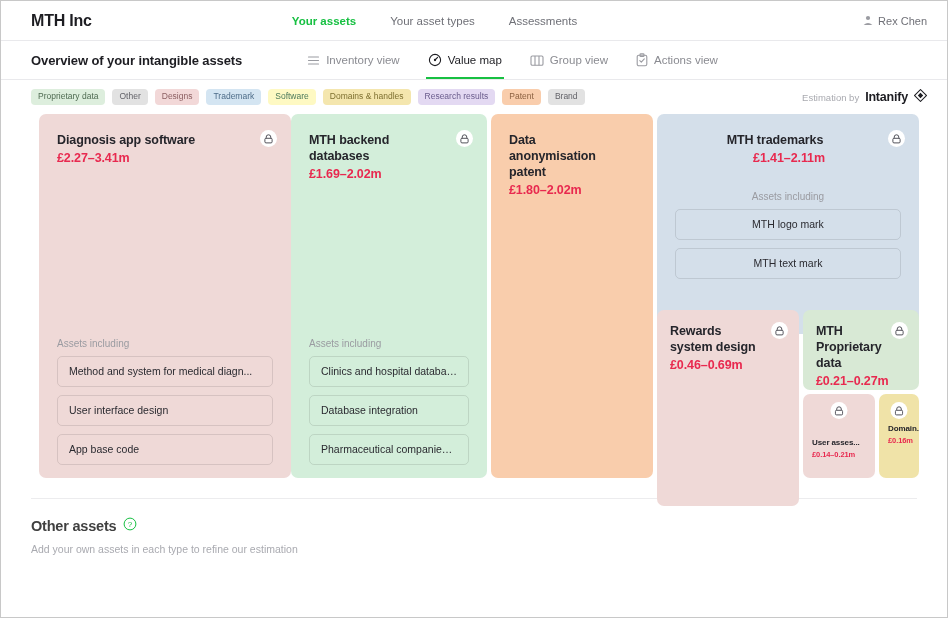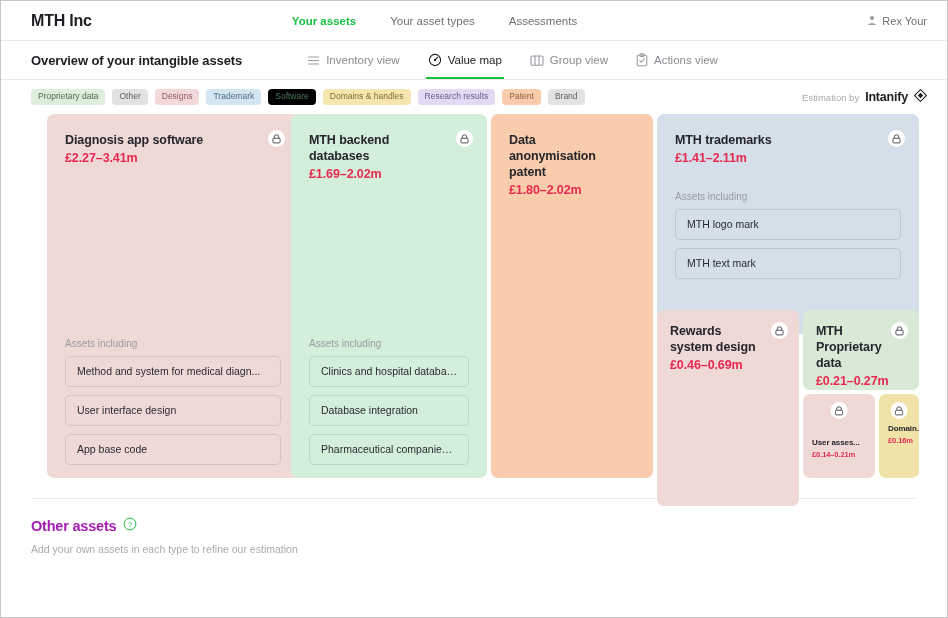--- a/index.html
+++ b/index.html
@@ -137,21 +137,21 @@
   .asset-item:last-child { margin-bottom: 0; }
 
   
   .footer {
     flex: 1 1 auto;
     border-top: 1px solid #ececee;
     margin: 12px 30px 0;
     padding-top: 18px;
   }
   .footer-title-row { display: flex; align-items: center; gap: 7px; }
-  .footer-title { font-size: 14.5px; font-weight: bold; color: #a21caf; letter-spacing: -0.2px; }
+  .footer-title { font-size: 14.5px; font-weight: bold; color: #404040; letter-spacing: -0.2px; }
   .footer-sub { font-size: 10.5px; color: #a9aab0; margin-top: 8px; }
 </style>
 </head>
 <body>
 
 <div class="app">
 
   <div class="topbar">
     <div class="brand">MTH Inc</div>
     <nav class="topnav">
@@ -159,21 +159,21 @@
       <a href="#">Your asset types</a>
       <a href="#">Assessments</a>
     </nav>
     <div class="user">
       <span>
         <svg width="10" height="11" viewBox="0 0 10 11">
           <circle cx="5" cy="3" r="2.1" fill="#9a9ba1"></circle>
           <path d="M0.6 10 Q5 5.8 9.4 10 Z" fill="#9a9ba1"></path>
         </svg>
       </span>
-      <span>Rex Your</span>
+      <span>Rex Chen</span>
     </div>
   </div>
 
   <div class="subbar">
     <div class="page-title">Overview of your intangible assets</div>
     <div class="viewtabs">
 
       <div class="viewtab">
         <span>
           <svg width="13" height="13" viewBox="0 0 13 13">
@@ -221,42 +221,42 @@
       </div>
 
     </div>
   </div>
 
   <div class="filters">
     <div class="chip" style="background:#DDEEDD;color:#4F6B52">Proprietary data</div>
     <div class="chip" style="background:#E2E2E2;color:#636369">Other</div>
     <div class="chip" style="background:#F2D8D8;color:#8C5F62">Designs</div>
     <div class="chip" style="background:#D4E5F2;color:#4D6C88">Trademark</div>
-    <div class="chip" style="background:#000000;color:#4C7A5B">Software</div>
+    <div class="chip" style="background:#fef9c3;color:#4C7A5B">Software</div>
     <div class="chip" style="background:#F4E6AE;color:#7E7030">Domains &amp; handles</div>
     <div class="chip" style="background:#E3D9F2;color:#6A5C8C">Research results</div>
     <div class="chip" style="background:#F9CDAC;color:#8C6141">Patent</div>
     <div class="chip" style="background:#E2E2E2;color:#636369">Brand</div>
 
     <div class="est">
       <span class="est-label">Estimation by</span>
       <span class="est-brand">Intanify</span>
       <span class="est-mark">
         <svg width="13" height="13" viewBox="0 0 13 13">
           <rect x="2.3" y="2.3" width="8.4" height="8.4" transform="rotate(45 6.5 6.5)" fill="none" stroke="#1d1d22" stroke-width="1"></rect>
           <rect x="4.6" y="4.6" width="3.8" height="3.8" transform="rotate(45 6.5 6.5)" fill="#1d1d22"></rect>
         </svg>
       </span>
     </div>
   </div>
 
   <div class="mapwrap">
     <div class="map">
 
-      <div class="card" style="left:16px; top:0px; width:252px; height:364px; background:#EFD9D7;">
+      <div class="card" style="left:8px; top:0px; width:252px; height:364px; background:#EFD9D7;">
         <div class="card-head">
           <div class="card-title">Diagnosis app software</div>
           <div class="card-value">£2.27–3.41m</div>
           <div class="lockbtn">
             <svg width="9" height="10" viewBox="0 0 9 10">
               <path d="M2.2 4.3 V3.1 a2.3 2.3 0 0 1 4.6 0 V4.3" fill="none" stroke="#4a4a52" stroke-width="0.95"></path>
               <rect x="0.9" y="4.3" width="7.2" height="4.6" rx="1.1" fill="none" stroke="#4a4a52" stroke-width="0.95"></rect>
             </svg>
           </div>
         </div>
@@ -287,21 +287,21 @@
         </div>
       </div>
 
       <div class="card" style="left:460px; top:0px; width:162px; height:364px; background:#F9CDAC;">
         <div class="card-head">
           <div class="card-title">Data anonymisation patent</div>
           <div class="card-value">£1.80–2.02m</div>
         </div>
       </div>
 
-      <div class="card" style="left:626px; top:0px; width:262px; height:220px; background:#D4DFEA;">
+      <div class="card" style="left:626px; top:0px; width:262px; height:220px; background:#D4DFEA;text-align:center;">
         <div class="card-head">
           <div class="card-title">MTH trademarks</div>
           <div class="card-value">£1.41–2.11m</div>
           <div class="lockbtn">
             <svg width="9" height="10" viewBox="0 0 9 10">
               <path d="M2.2 4.3 V3.1 a2.3 2.3 0 0 1 4.6 0 V4.3" fill="none" stroke="#4a4a52" stroke-width="0.95"></path>
               <rect x="0.9" y="4.3" width="7.2" height="4.6" rx="1.1" fill="none" stroke="#4a4a52" stroke-width="0.95"></rect>
             </svg>
           </div>
         </div>

